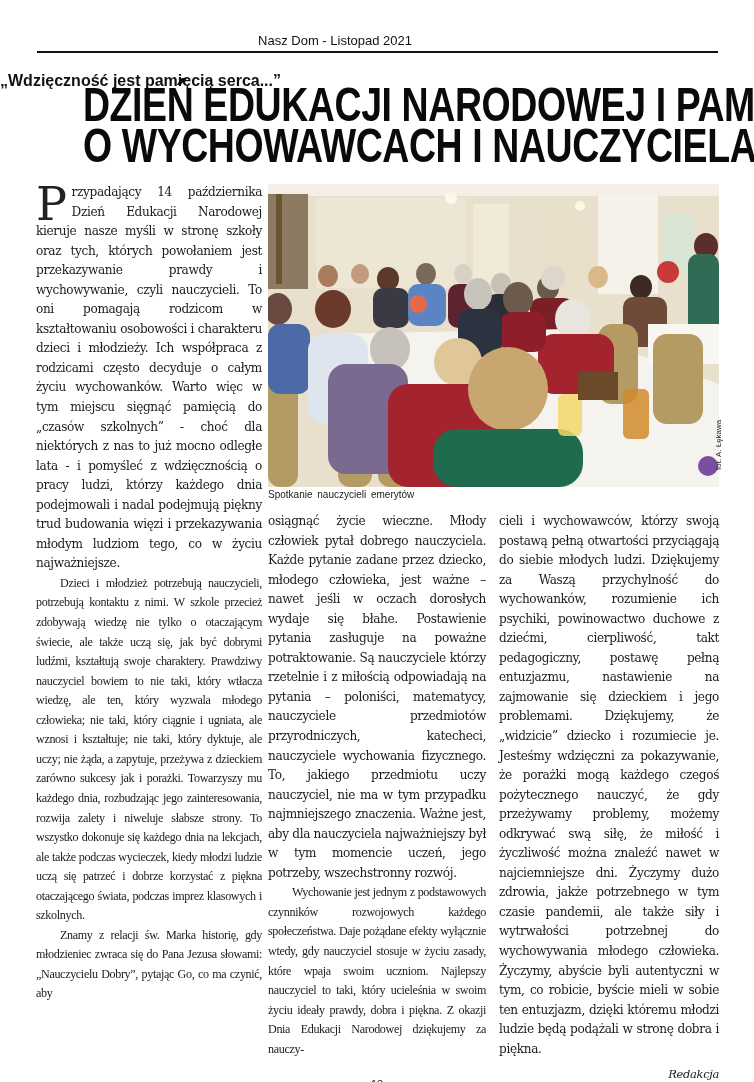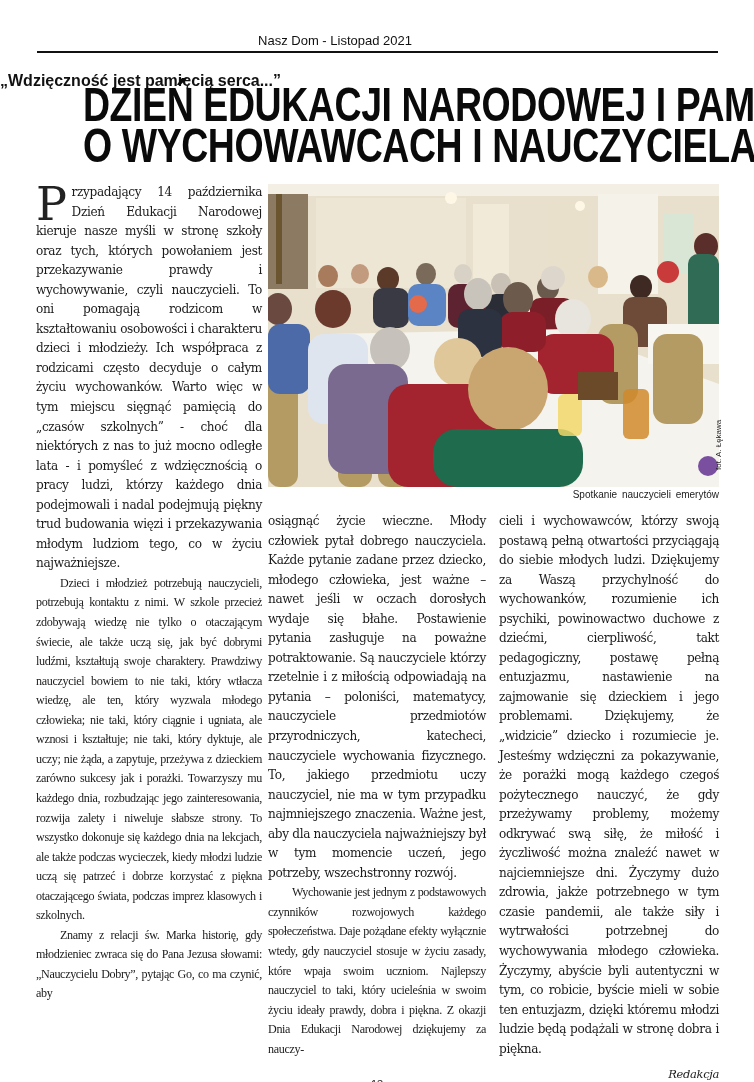--- a/index.html
+++ b/index.html
@@ -23,21 +23,21 @@
   .col3 { left: 499px; top: 512px; width: 220px; }
   .dropcap { float: left; font-family: "DejaVu Serif", serif; font-size: 46px; line-height: 36px;
     margin: 3px 5px 0 0; color: #222; }
   .sign { text-align: right; font-style: italic; font-size: 11.5px; margin-top: 6px !important; }
 
   .photo { position: absolute; left: 268px; top: 184px; width: 451px; height: 303px; overflow: hidden;
     background: #e9e2d2; }
   .photo svg { display: block; }
   .credit { position: absolute; left: 714px; top: 470px; transform: rotate(-90deg); transform-origin: 0 0;
     font-family: "Liberation Sans", sans-serif; font-size: 8px; color: #222; white-space: nowrap; }
-  .caption { position: absolute; left: 268px; width: 451px; top: 489px; text-align: right;
+  .caption { position: absolute; left: 268px; width: 451px; top: 489px; text-align: left;
     font-family: "Liberation Sans", sans-serif; font-size: 10px; color: #222; word-spacing: 2px; }
   .page-num { position: absolute; left: 0; width: 754px; top: 1034px; text-align: center;
     font-family: "Liberation Sans", sans-serif; font-size: 11px; color: #222; margin-top: 44px; }
 </style>
 </head>
 <body>
 
 <div class="running-head">Nasz Dom - Listopad 2021</div>
 <div class="head-rule"></div>
 

